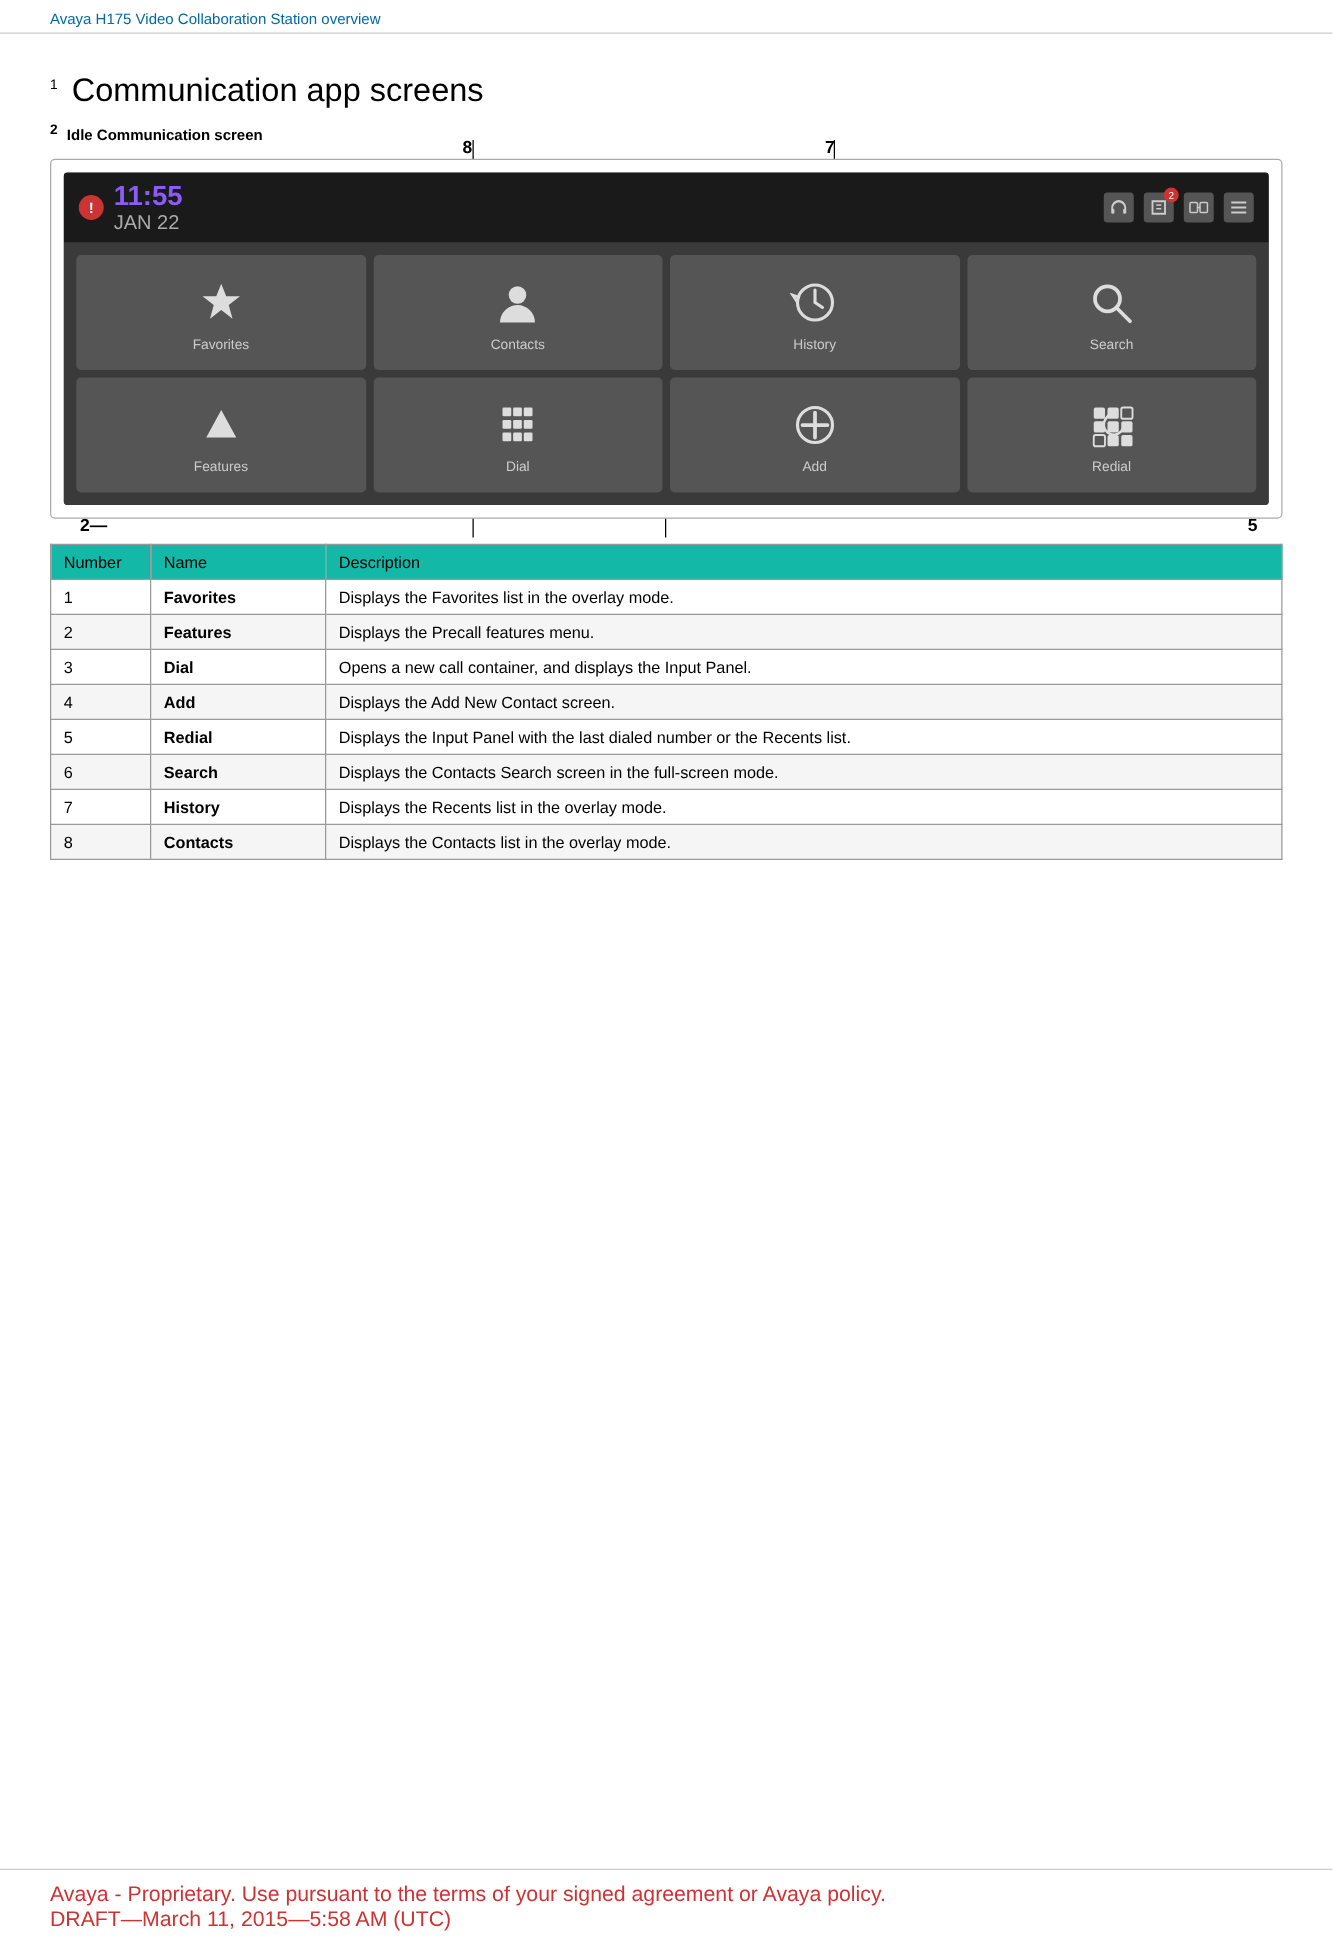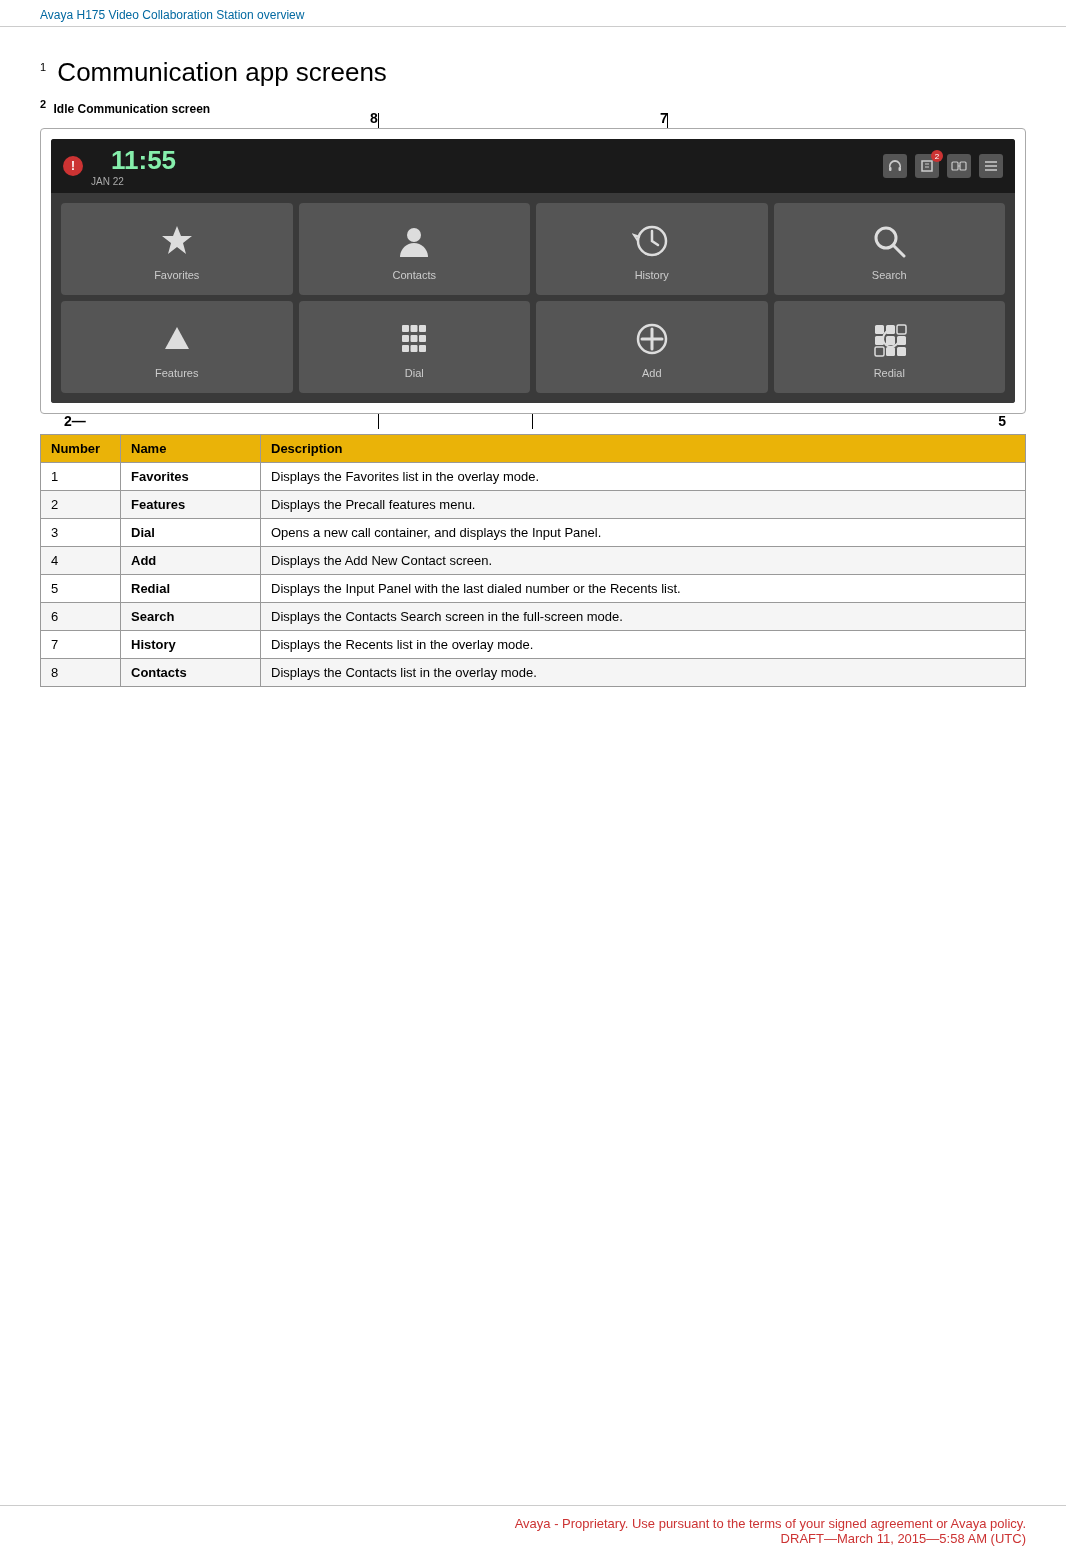--- a/index.html
+++ b/index.html
@@ -79,28 +79,27 @@
       color: #fff;
     }
 
     .status-bar-left {
       display: flex;
       align-items: center;
       gap: 8px;
     }
 
     .status-bar-time {
-      font-size: 26px;
+      font-size: 22px;
       font-weight: bold;
-      color: #86efac;
-      margin-left: 20px;
+      color: #8b5cf6;
     }
 
     .status-bar-date {
-      font-size: 10px;
+      font-size: 16px;
       color: #aaa;
     }
 
     .status-bar-alert {
       width: 20px;
       height: 20px;
       background: #cc3333;
       border-radius: 50%;
       display: flex;
       align-items: center;
@@ -202,25 +201,25 @@
 
     
     .info-table {
       width: 100%;
       border-collapse: collapse;
       margin-bottom: 20px;
       font-size: 13px;
     }
 
     .info-table th {
-      background: #eab308;
+      background: #14b8a6;
       border: 1px solid #999;
       padding: 6px 10px;
       text-align: left;
-      font-weight: bold;
+      font-weight: normal;
     }
 
     .info-table td {
       border: 1px solid #999;
       padding: 6px 10px;
       vertical-align: top;
     }
 
     .info-table td:first-child {
       width: 80px;
@@ -245,23 +244,23 @@
       font-size: 12px;
     }
 
     .page-footer-top {
       display: flex;
       justify-content: space-between;
       margin-bottom: 4px;
     }
 
     .page-footer-bottom {
-      text-align: right;
+      text-align: left;
       color: #cc3333;
-      font-size: 13px;
+      font-size: 17px;
     }
   </style>
 </head>
 <body>
 
 <div class="page-header">
   <span>Avaya H175 Video Collaboration Station overview</span>
 </div>
 
 <div class="page-content">

